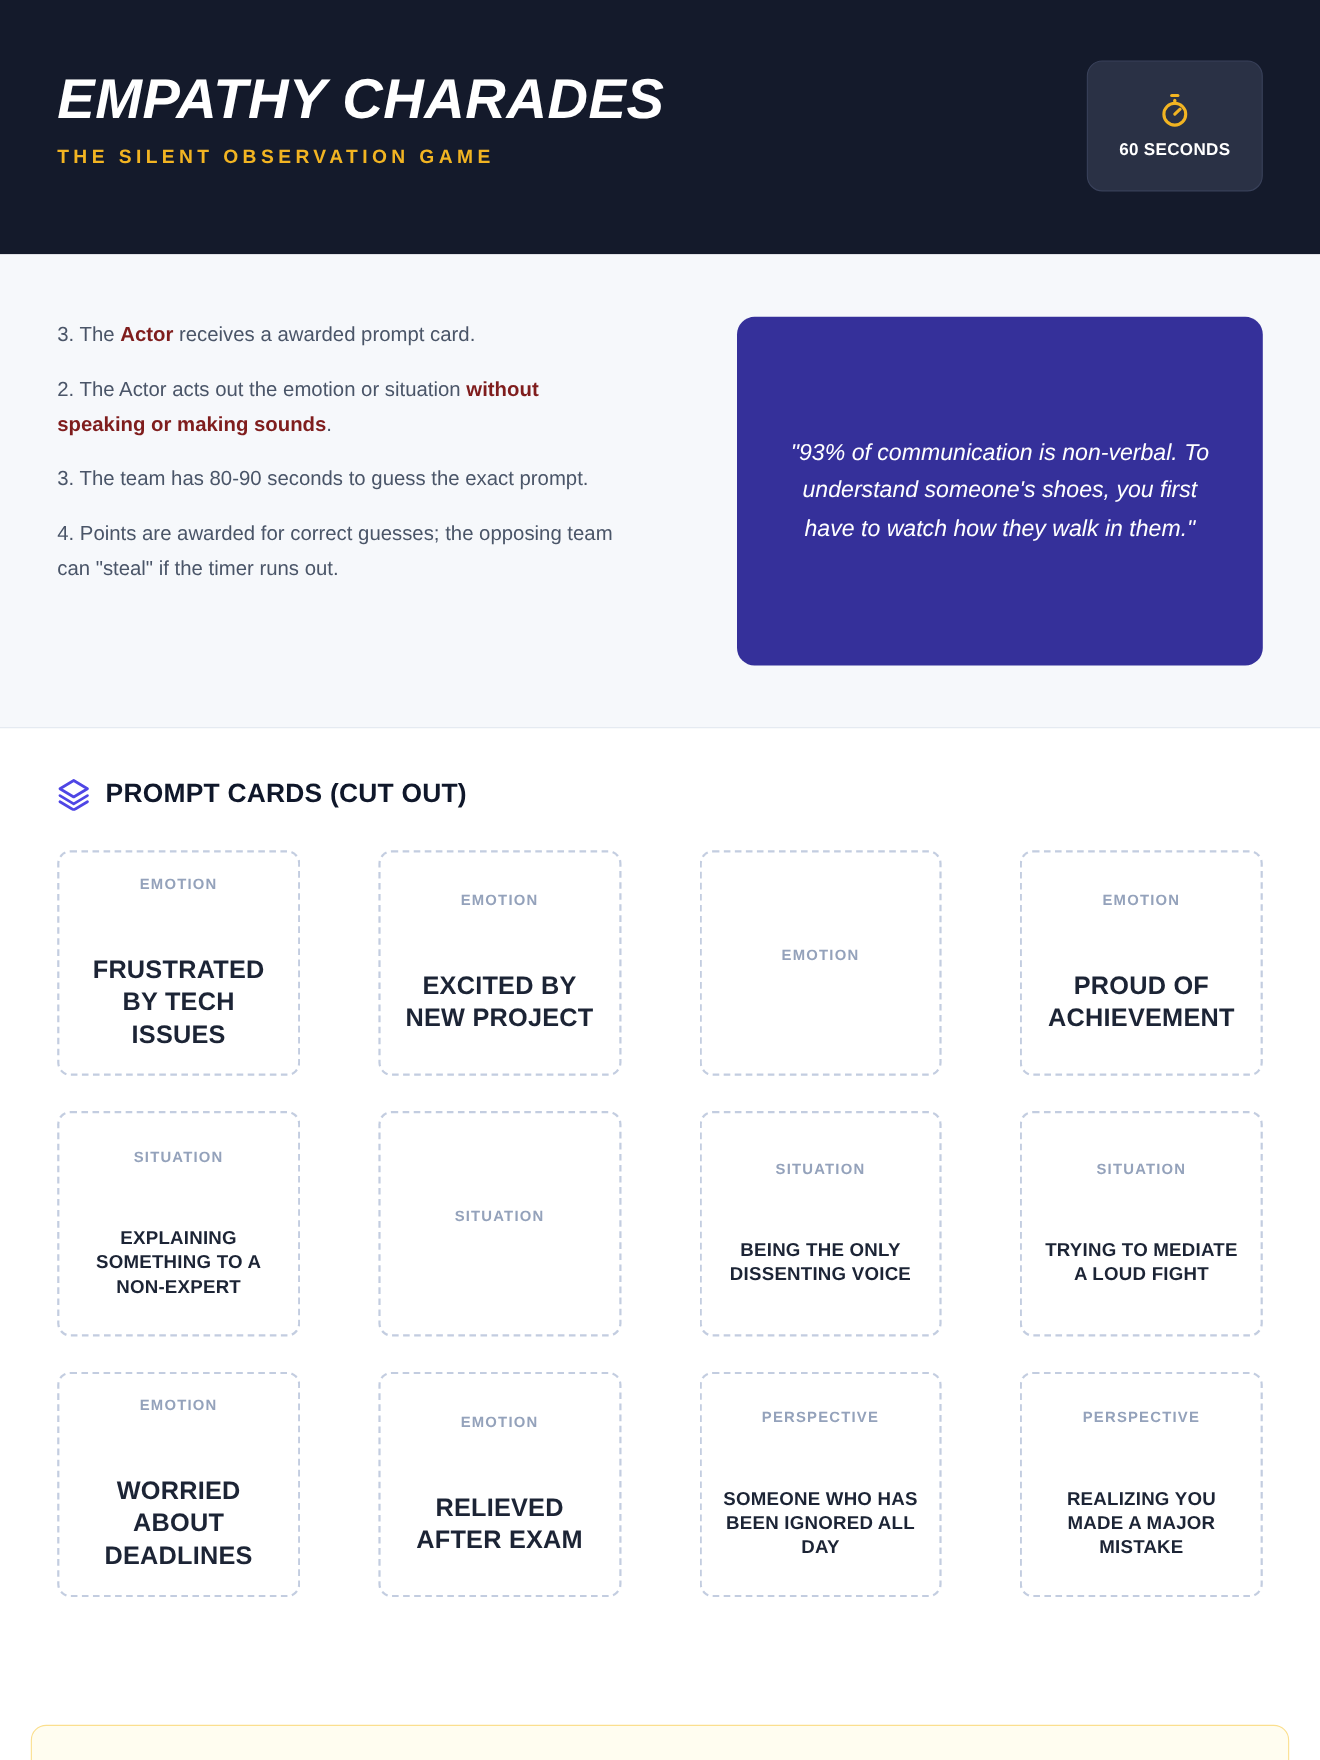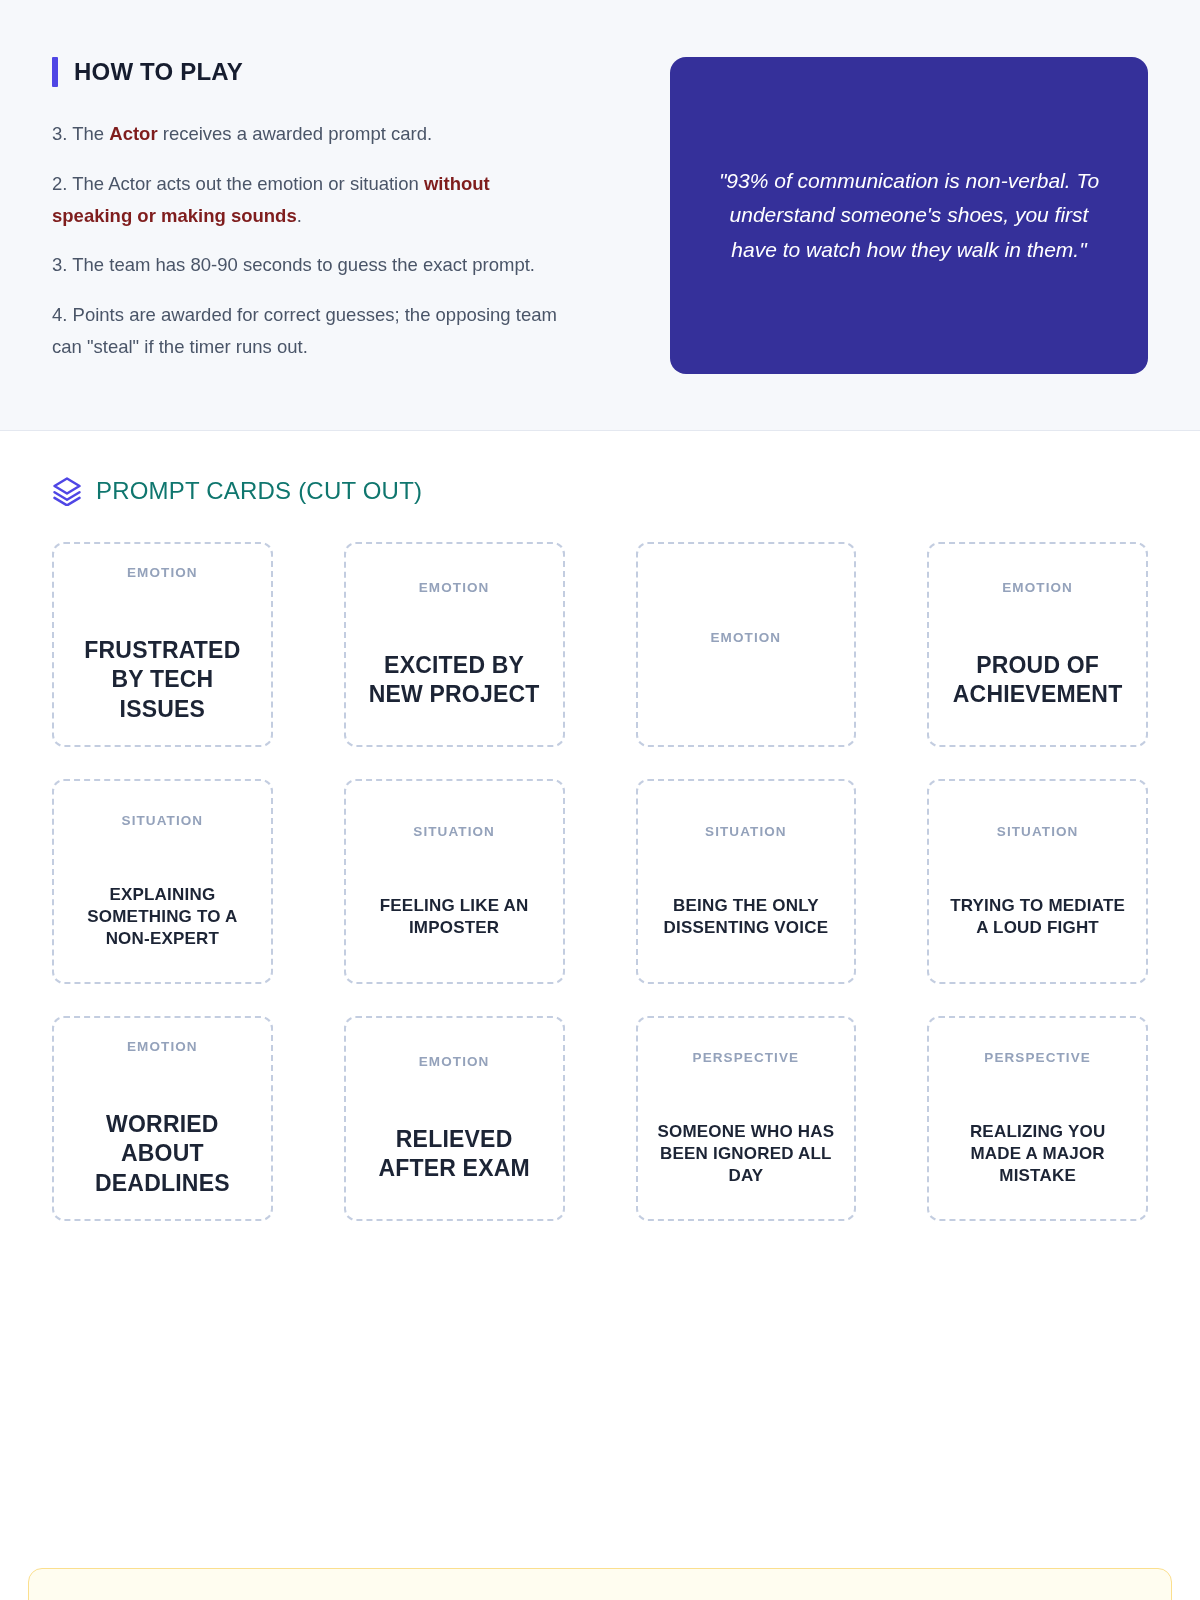--- a/index.html
+++ b/index.html
@@ -154,22 +154,22 @@
     display: flex;
     align-items: center;
     gap: 14px;
     margin-bottom: 36px;
   }
 
   .layers-icon svg { display: block; }
 
   .cards-title {
     font-size: 24px;
-    font-weight: 400;
-    color: #0f766e;
+    font-weight: 700;
+    color: #0f172a;
     letter-spacing: 0.2px;
   }
 
   .cards-grid {
     display: grid;
     grid-template-columns: repeat(4, 1fr);
     column-gap: 71px;
     row-gap: 32px;
   }
 
@@ -214,27 +214,40 @@
     background: #fffdf0;
     border: 1.5px solid #fbdf8e;
     border-radius: 14px;
   }
 </style>
 </head>
 <body>
 
 <div class="page">
 
+  <header class="header">
+    <div class="header-left">
+      <div class="app-title">EMPATHY CHARADES</div>
+      <div class="app-subtitle">THE SILENT OBSERVATION GAME</div>
+    </div>
+    <div class="timer-badge">
+      <span class="timer-icon">
+        <svg width="34" height="34" viewBox="0 0 24 24" fill="none" stroke="#f2b422" stroke-width="2" stroke-linecap="round" stroke-linejoin="round">
+          <line x1="10" y1="2" x2="14" y2="2"></line>
+          <circle cx="12" cy="14" r="7"></circle>
+          <line x1="12" y1="14" x2="15.4" y2="10.8"></line>
+          <line x1="12" y1="5" x2="12" y2="7"></line>
+        </svg>
+      </span>
+      <span class="timer-label">60 SECONDS</span>
+    </div>
+  </header>
 
   <section class="howto-band">
     <div class="howto-col">
-      <div class="section-head">
-        <span class="accent-bar"></span>
-        <h2 class="section-title">HOW TO PLAY</h2>
-      </div>
       <div id="rules-list">
           <p class="rule"><span>3. The </span><b>Actor</b><span> receives a awarded prompt card.</span></p>
           <p class="rule"><span>2. The Actor acts out the emotion or situation </span><b>without speaking or making sounds</b><span>.</span></p>
           <p class="rule"><span>3. The team has 80-90 seconds to guess the exact prompt.</span></p>
           <p class="rule"><span>4. Points are awarded for correct guesses; the opposing team can "steal" if the timer runs out.</span></p>
         </div>
     </div>
 
     <div class="quote-card">
       <p class="quote-text">"93% of communication is non-verbal. To understand someone's shoes, you first have to watch how they walk in them."</p>
@@ -267,21 +280,20 @@
         <div class="prompt-card">
           <div class="card-cat">EMOTION</div>
           <div class="card-title lg">PROUD OF ACHIEVEMENT</div>
         </div>
         <div class="prompt-card">
           <div class="card-cat">SITUATION</div>
           <div class="card-title sm">EXPLAINING SOMETHING TO A NON-EXPERT</div>
         </div>
         <div class="prompt-card">
           <div class="card-cat">SITUATION</div>
-          <div class="card-title sm">FEELING LIKE AN IMPOSTER</div>
         </div>
         <div class="prompt-card">
           <div class="card-cat">SITUATION</div>
           <div class="card-title sm">BEING THE ONLY DISSENTING VOICE</div>
         </div>
         <div class="prompt-card">
           <div class="card-cat">SITUATION</div>
           <div class="card-title sm">TRYING TO MEDIATE A LOUD FIGHT</div>
         </div>
         <div class="prompt-card">

